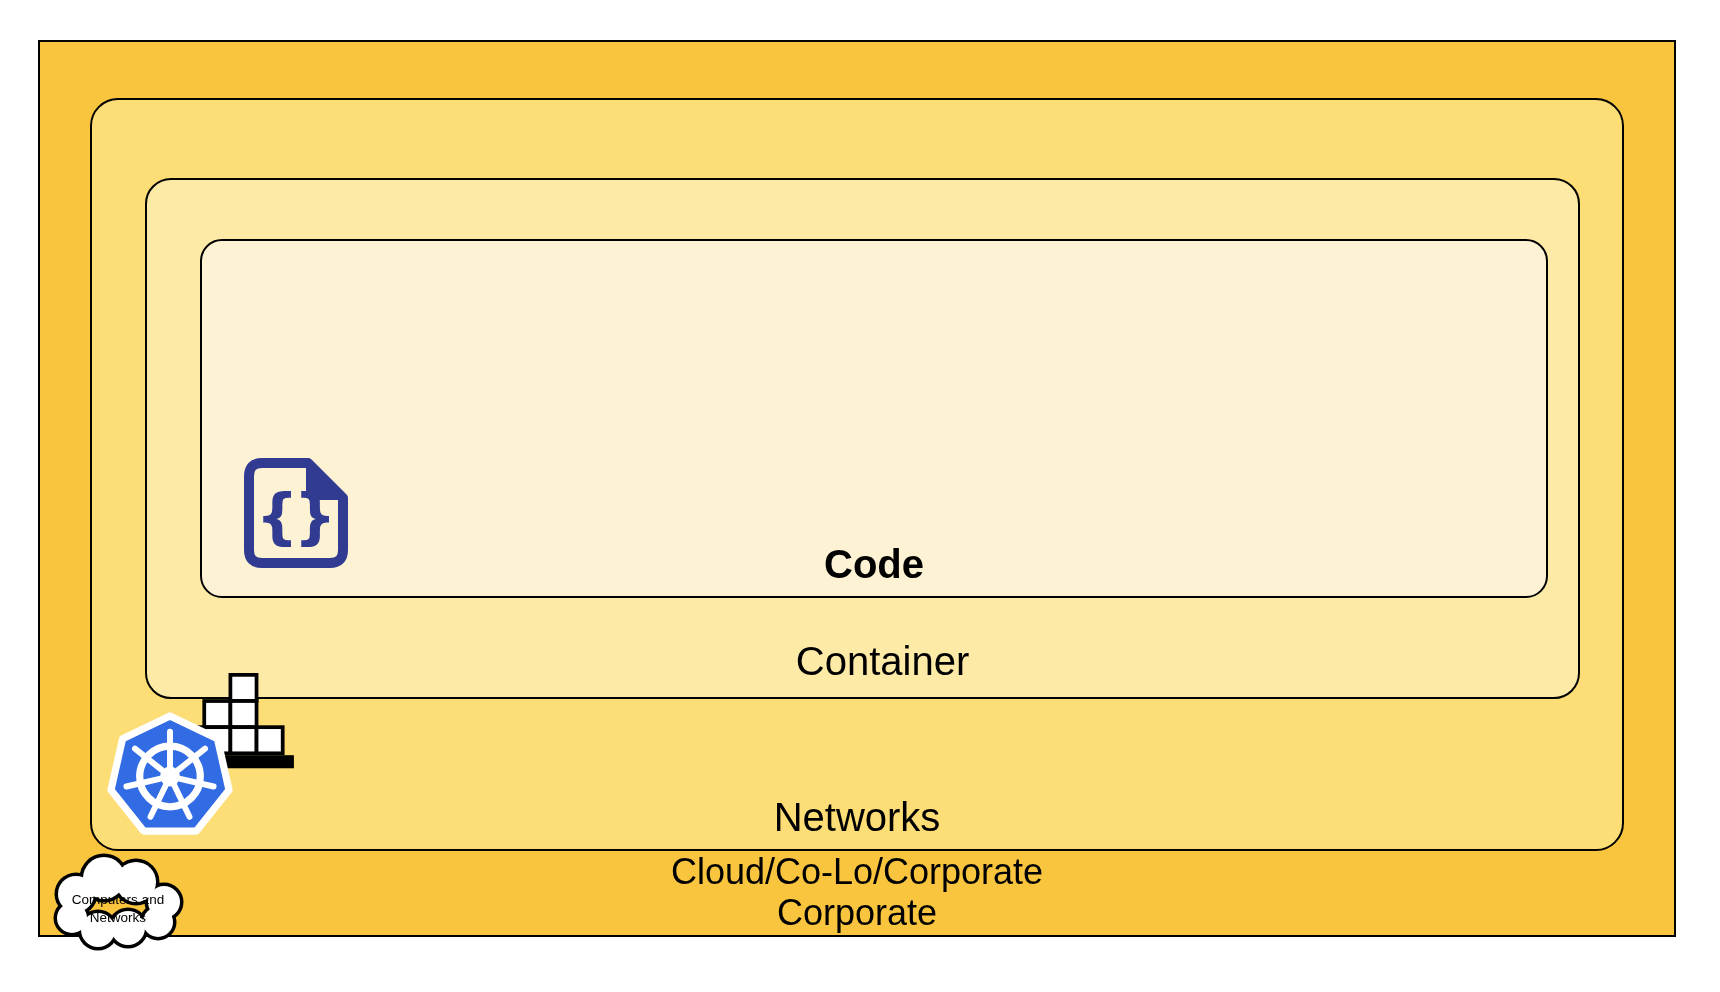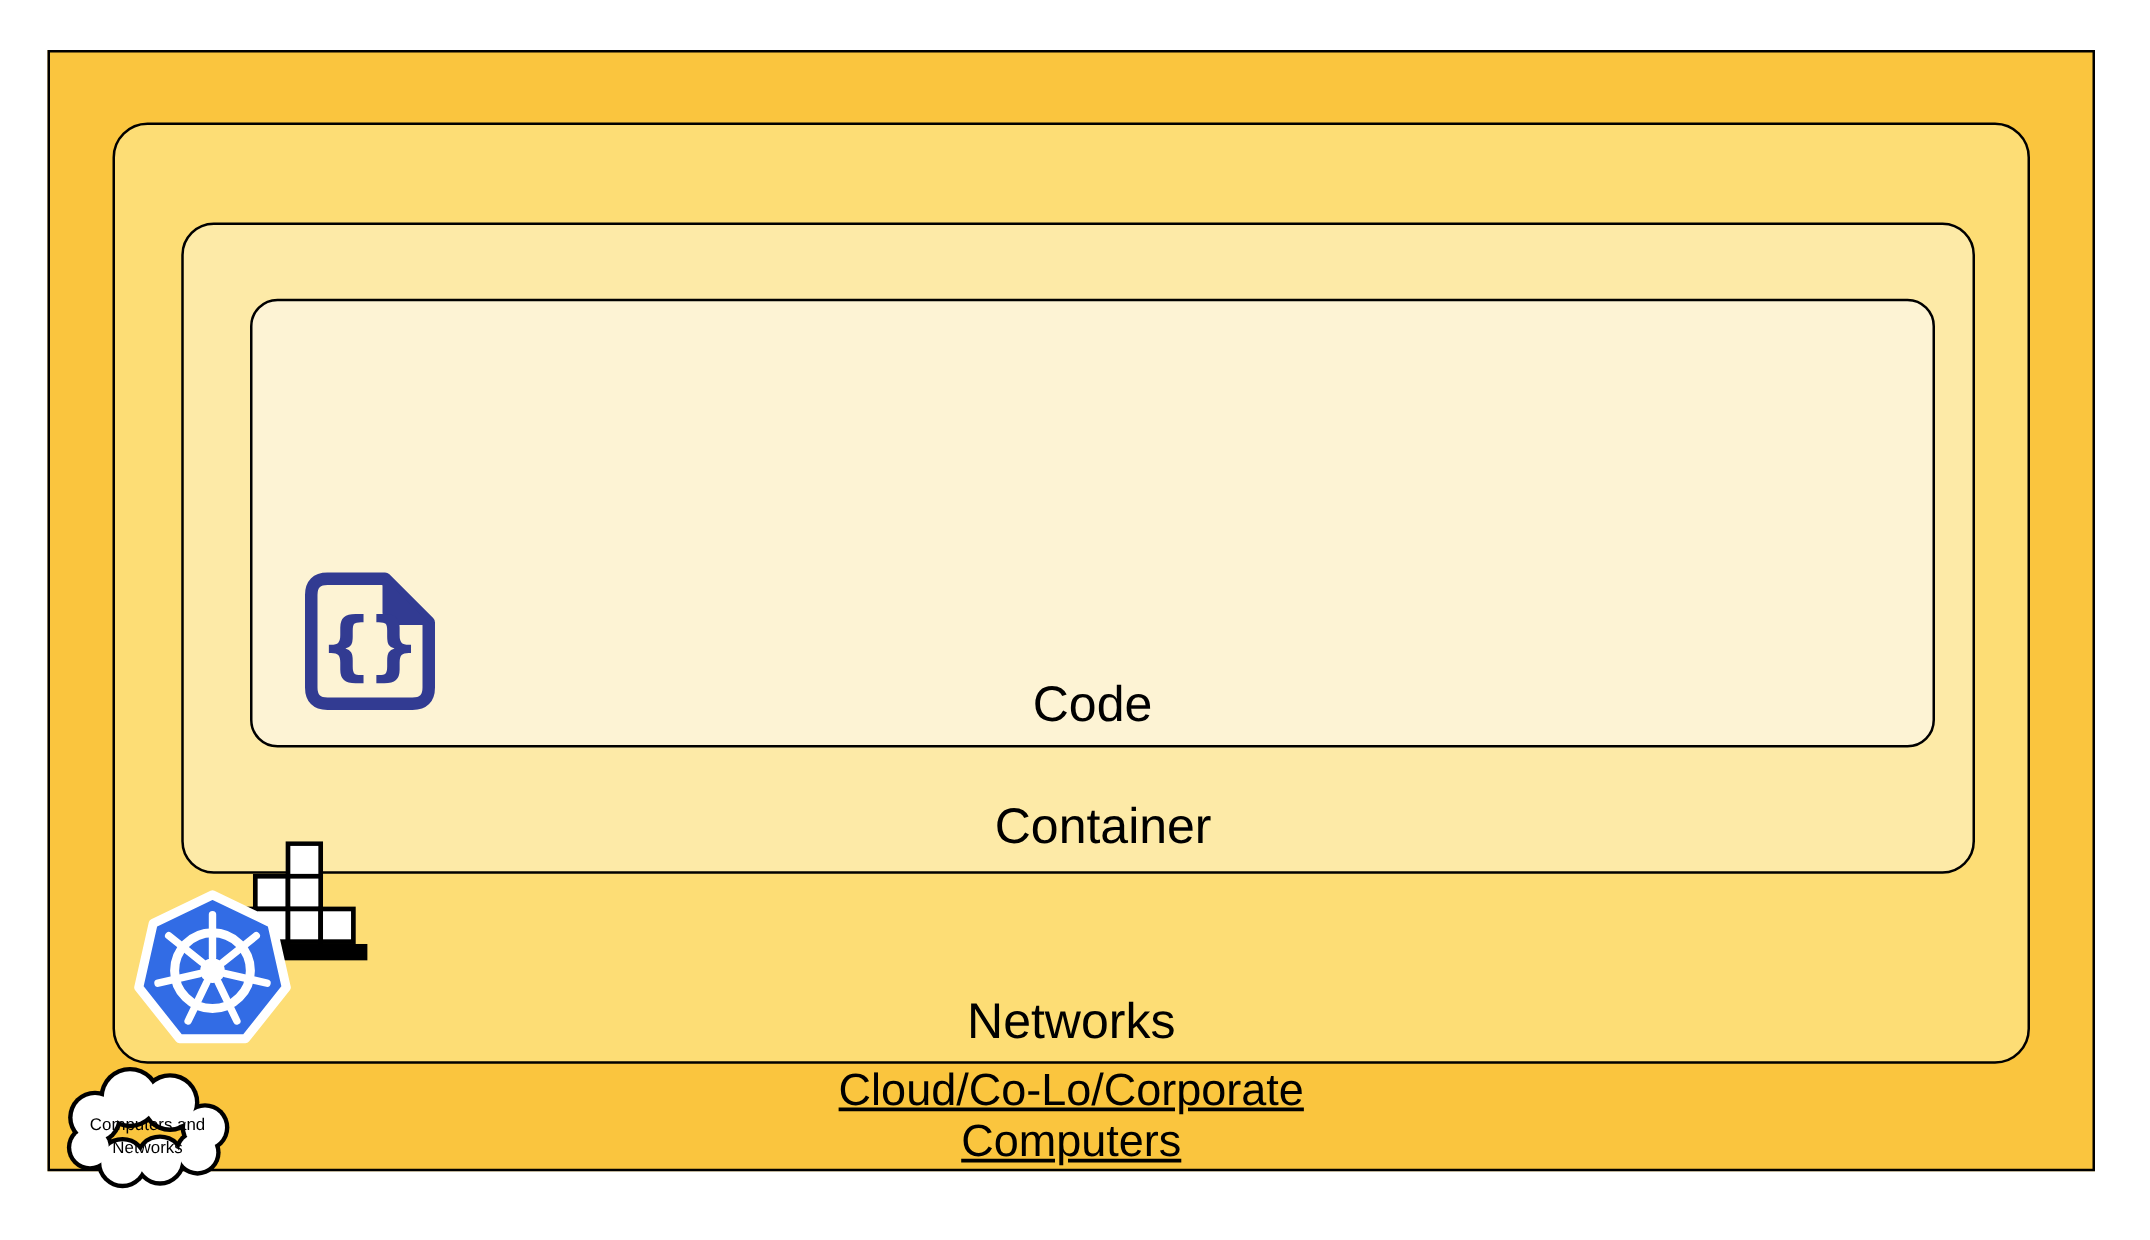--- a/index.html
+++ b/index.html
@@ -14,25 +14,25 @@
   .layer { position: absolute; box-sizing: border-box; border: 2.5px solid #000; }
   .layer-datacenter { left: 38px; top: 40px; width: 1638px; height: 897px; border-radius: 0; }
   .layer-cluster   { left: 50px; top: 56px;  width: 1534px; height: 753px; border-radius: 28px; }
   .layer-container { left: 53px; top: 78px;  width: 1435px; height: 521px; border-radius: 26px; }
   .layer-code      { left: 53px; top: 59px;  width: 1348px; height: 359px; border-radius: 22px; }
 
   .layer-label {
     position: absolute; left: 0; right: 0; text-align: center;
     font-size: 40px; line-height: 1.1; color: #000; white-space: nowrap;
   }
-  .label-code      { bottom: 10px; }
+  .label-code      { bottom: 10px; font-weight: bold; }
   .label-container { bottom: 14px; margin-left: 40px; }
   .label-cluster   { bottom: 10px; }
   .label-datacenter {
-    bottom: 2px; font-size: 36px; line-height: 1.12; text-decoration: underline;
+    bottom: 2px; font-size: 36px; line-height: 1.12;
   }
 
   .icon { position: absolute; }
   .icon-code      { left: 34px;  top: 212px; width: 120px; height: 120px; }
   .icon-container { left: 16px;  top: 493px; width: 146px; height: 99px; }
   .icon-kubernetes{ left: 12px;  top: 608px; width: 132px; height: 137px; }
   .icon-cloud     { left: 0px;   top: 802px; width: 152px; height: 114px; z-index: 5; }
 
   .cloud-text {
     font-family: "Liberation Sans", sans-serif;
@@ -115,15 +115,15 @@
         <circle cx="88" cy="84" r="17"></circle>
       <circle cx="58" cy="86" r="17"></circle>
         <circle cx="32" cy="74" r="15"></circle>
     </g>
     <text class="cloud-text" x="78" y="60" text-anchor="middle">Computers and</text>
     <text class="cloud-text" x="78" y="78" text-anchor="middle">Networks</text>
   </svg>
 
   <div class="layer-label label-datacenter">
     <div>Cloud/Co-Lo/Corporate</div>
-    <div>Computers</div>
+    <div>Corporate</div>
   </div>
 </div>
 
 </body></html>

